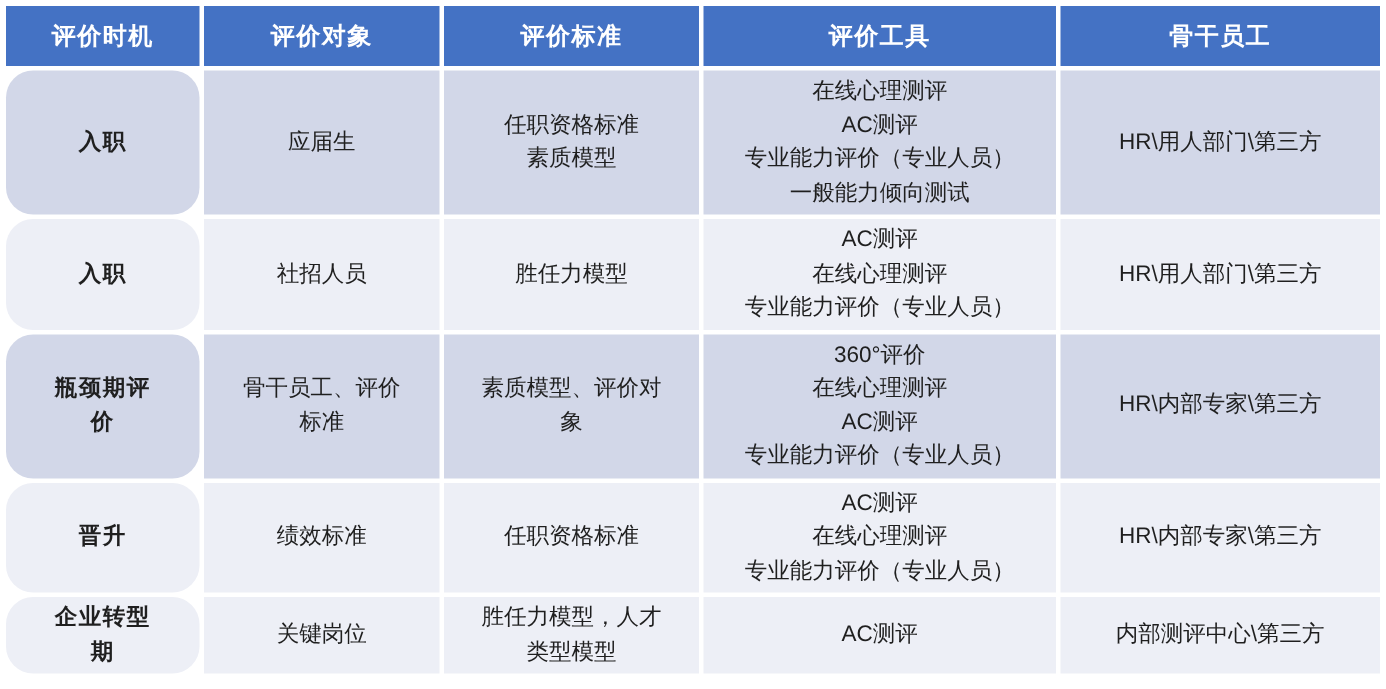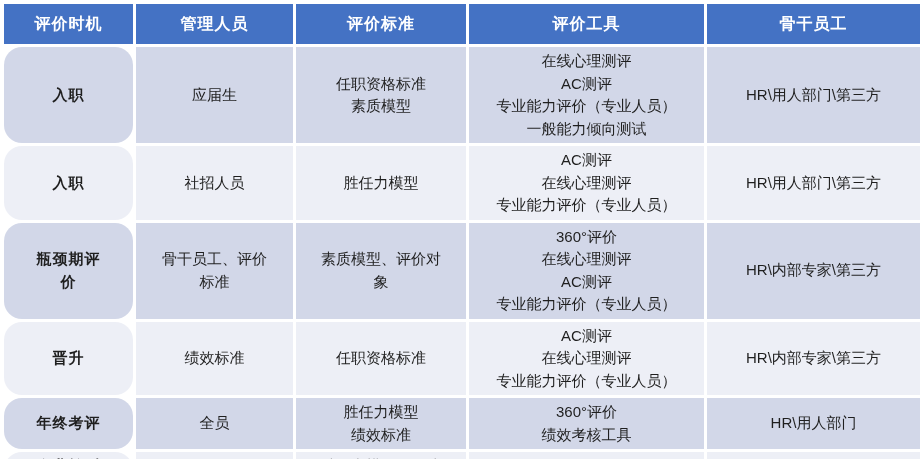--- a/index.html
+++ b/index.html
@@ -47,21 +47,21 @@
     <colgroup>
       <col class="c1">
         <col class="c2">
         <col class="c3">
         <col class="c4">
         <col class="c5">
     </colgroup>
     <thead>
       <tr>
         <th>评价时机</th>
-        <th>管理人员</th>
+        <th>评价对象</th>
         <th>评价标准</th>
         <th>评价工具</th>
         <th>骨干员工</th>
       </tr>
     </thead>
     <tbody>
       <tr class="band-a r1">
         <td class="timing">入职</td>
         <td>应届生</td>
         <td>任职资格标准
@@ -93,29 +93,20 @@
       </tr>
       <tr class="band-b r4">
         <td class="timing">晋升</td>
         <td>绩效标准</td>
         <td>任职资格标准</td>
         <td>AC测评
 在线心理测评
 专业能力评价（专业人员）</td>
         <td>HR\内部专家\第三方</td>
       </tr>
-      <tr class="band-a r5">
-        <td class="timing">年终考评</td>
-        <td>全员</td>
-        <td>胜任力模型
-绩效标准</td>
-        <td>360°评价
-绩效考核工具</td>
-        <td>HR\用人部门</td>
-      </tr>
       <tr class="band-b r6">
         <td class="timing">企业转型期</td>
         <td>关键岗位</td>
         <td>胜任力模型，人才类型模型</td>
         <td>AC测评</td>
         <td>内部测评中心\第三方</td>
       </tr>
     </tbody>
   </table>
 </div>

